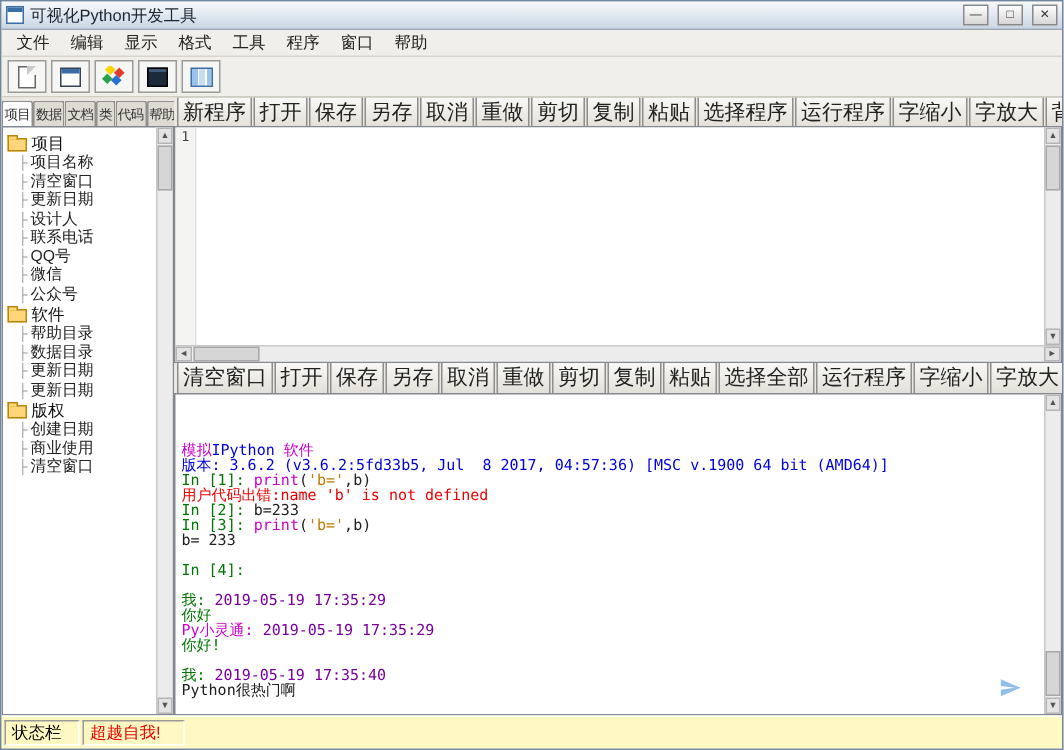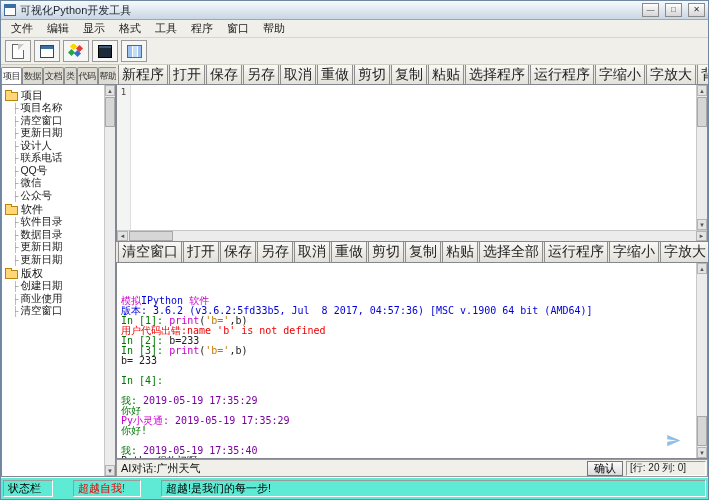--- a/index.html
+++ b/index.html
@@ -81,21 +81,21 @@
   .console-line { height: 10px; }
   .send-plane { position: absolute; right: 14px; bottom: 10px; }
   
   .ai-bar { flex: 0 0 18px; display: flex; align-items: center; background: #f0efe9; border: 1px solid #999; padding: 0 1px; }
   .ai-input { flex: 1; display: flex; align-items: center; padding: 0 3px; height: 100%; color: #111; }
   .confirm-btn { font-family: inherit; font-size: 11px; width: 36px; height: 15px; line-height: 12px;
     border: 1px solid #777; background: linear-gradient(#fbfbfb, #dcdcdc); margin-right: 3px; padding: 0; }
   .pos-cell { width: 80px; height: 15px; border: 1px solid; border-color: #9a9a9a #fff #fff #9a9a9a;
     font-size: 10px; display: flex; align-items: center; padding: 0 3px; color: #222; }
   
-  .statusbar { flex: 0 0 19px; display: flex; gap: 20px; padding: 2px; background: #5eead4; border-top: 1px solid #fff; }
+  .statusbar { flex: 0 0 19px; display: flex; gap: 2px; padding: 2px; background: #fef9c3; border-top: 1px solid #fff; }
   .sb-cell { border: 1px solid; border-color: #9a9a9a #fff #fff #9a9a9a; display: flex; align-items: center;
     padding: 0 4px; font-size: 11px; white-space: nowrap; overflow: hidden; }
   .sb-cell-0 { width: 50px; flex: 0 0 50px; }
   .sb-cell-1 { width: 68px; flex: 0 0 68px; }
   .sb-cell-2 { flex: 1; }
 </style>
 </head>
 <body>
 
 <div class="window">
@@ -209,21 +209,21 @@
           <div class="tree-item">
             <span class="tree-line">├</span>
             <span class="tree-item-label">公众号</span>
           </div>
           <div class="tree-group">
             <span class="folder-icon"></span>
             <span class="tree-group-label">软件</span>
           </div>
           <div class="tree-item">
             <span class="tree-line">├</span>
-            <span class="tree-item-label">软件目录</span>
+            <span class="tree-item-label">帮助目录</span>
           </div>
           <div class="tree-item">
             <span class="tree-line">├</span>
             <span class="tree-item-label">数据目录</span>
           </div>
           <div class="tree-item">
             <span class="tree-line">├</span>
             <span class="tree-item-label">更新日期</span>
           </div>
           <div class="tree-item">
@@ -307,31 +307,22 @@
         <div class="console-line"><span style="color: rgb(204, 0, 204);">模拟</span><span style="color: rgb(0, 0, 221);">IPython</span><span style="color: rgb(204, 0, 204);"> 软件</span></div><div class="console-line"><span style="color: rgb(0, 0, 221);">版本: 3.6.2 (v3.6.2:5fd33b5, Jul  8 2017, 04:57:36) [MSC v.1900 64 bit (AMD64)]</span></div><div class="console-line"><span style="color: rgb(0, 119, 0);">In [1]: </span><span style="color: rgb(204, 0, 204);">print</span><span style="color: rgb(32, 32, 32);">(</span><span style="color: rgb(192, 120, 0);">'b='</span><span style="color: rgb(32, 32, 32);">,b)</span></div><div class="console-line"><span style="color: rgb(238, 0, 0);">用户代码出错:name 'b' is not defined</span></div><div class="console-line"><span style="color: rgb(0, 119, 0);">In [2]: </span><span style="color: rgb(32, 32, 32);">b=233</span></div><div class="console-line"><span style="color: rgb(0, 119, 0);">In [3]: </span><span style="color: rgb(204, 0, 204);">print</span><span style="color: rgb(32, 32, 32);">(</span><span style="color: rgb(192, 120, 0);">'b='</span><span style="color: rgb(32, 32, 32);">,b)</span></div><div class="console-line"><span style="color: rgb(32, 32, 32);">b= 233</span></div><div class="console-line">&nbsp;</div><div class="console-line"><span style="color: rgb(0, 119, 0);">In [4]:</span></div><div class="console-line">&nbsp;</div><div class="console-line"><span style="color: rgb(0, 119, 0);">我: </span><span style="color: rgb(122, 0, 160);">2019-05-19 17:35:29</span></div><div class="console-line"><span style="color: rgb(0, 119, 0);">你好</span></div><div class="console-line"><span style="color: rgb(204, 0, 204);">Py小灵通: </span><span style="color: rgb(122, 0, 160);">2019-05-19 17:35:29</span></div><div class="console-line"><span style="color: rgb(0, 119, 0);">你好!</span></div><div class="console-line">&nbsp;</div><div class="console-line"><span style="color: rgb(0, 119, 0);">我: </span><span style="color: rgb(122, 0, 160);">2019-05-19 17:35:40</span></div><div class="console-line"><span style="color: rgb(32, 32, 32);">Python很热门啊</span></div></div>
         <div class="vscroll">
           <div class="scroll-arrow">▲</div>
           <div class="scroll-track">
               <div class="scroll-thumb bottom"></div>
             </div>
           <div class="scroll-arrow">▼</div>
         </div>
       </div>
 
-      <div class="ai-bar">
-        <div class="ai-input">
-          <span>AI对话:</span>
-            <span>广州天气</span>
-        </div>
-        <button class="confirm-btn">确认</button>
-        <div class="pos-cell">[行: 20 列: 0]</div>
-      </div>
 
     </div>
   </div>
 
   <div class="statusbar">
       <div class="sb-cell sb-cell-0" style="color: rgb(0, 0, 0);">状态栏</div>
       <div class="sb-cell sb-cell-1" style="color: rgb(238, 0, 0);">超越自我!</div>
-      <div class="sb-cell sb-cell-2" style="color: rgb(0, 0, 0);">超越!是我们的每一步!</div>
     </div>
 
 </div>
 
 </body></html>

